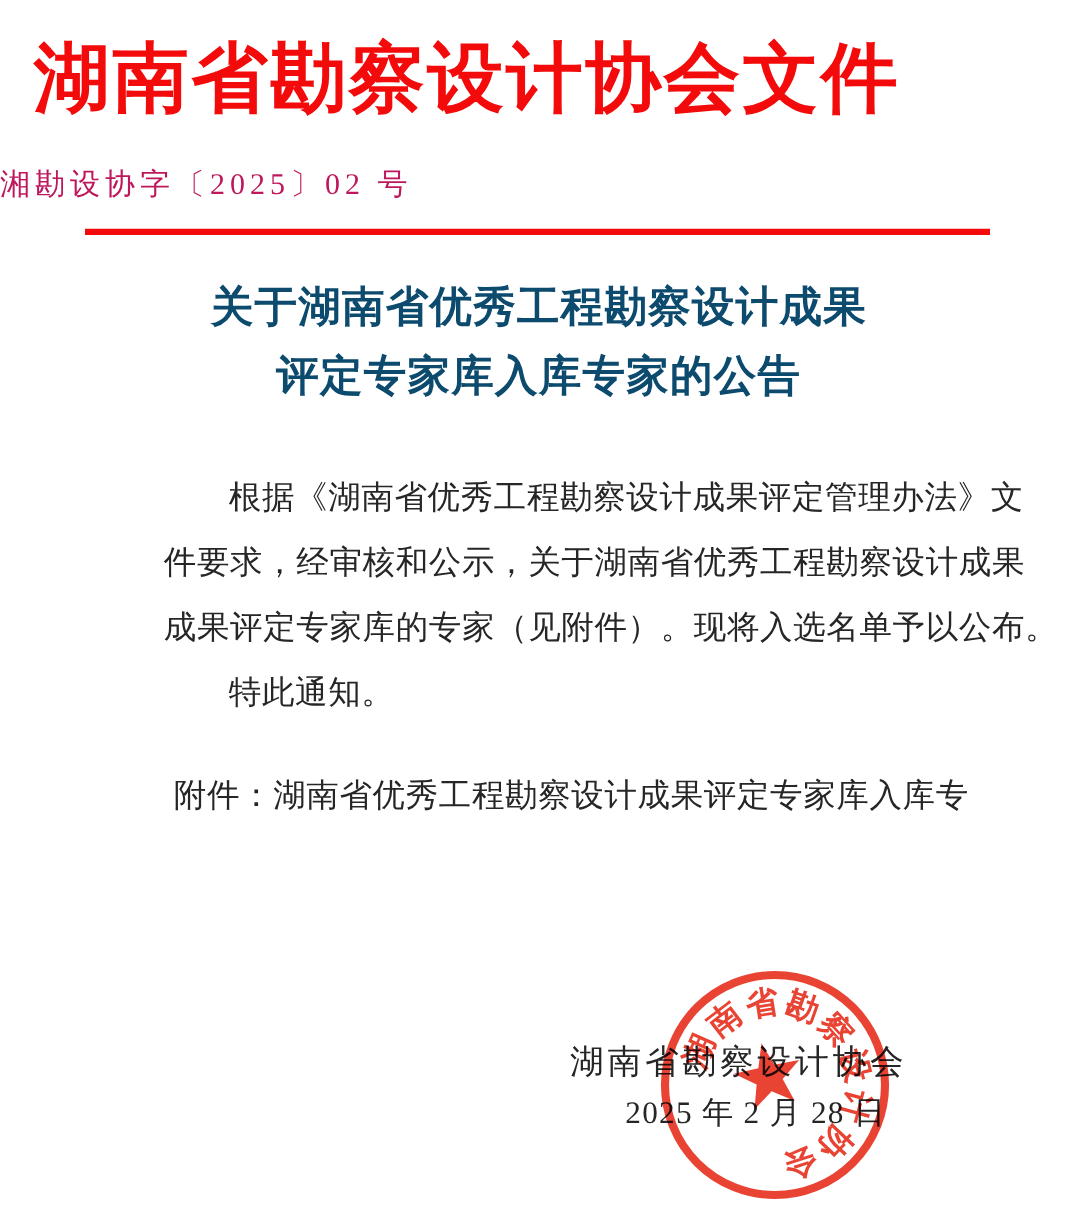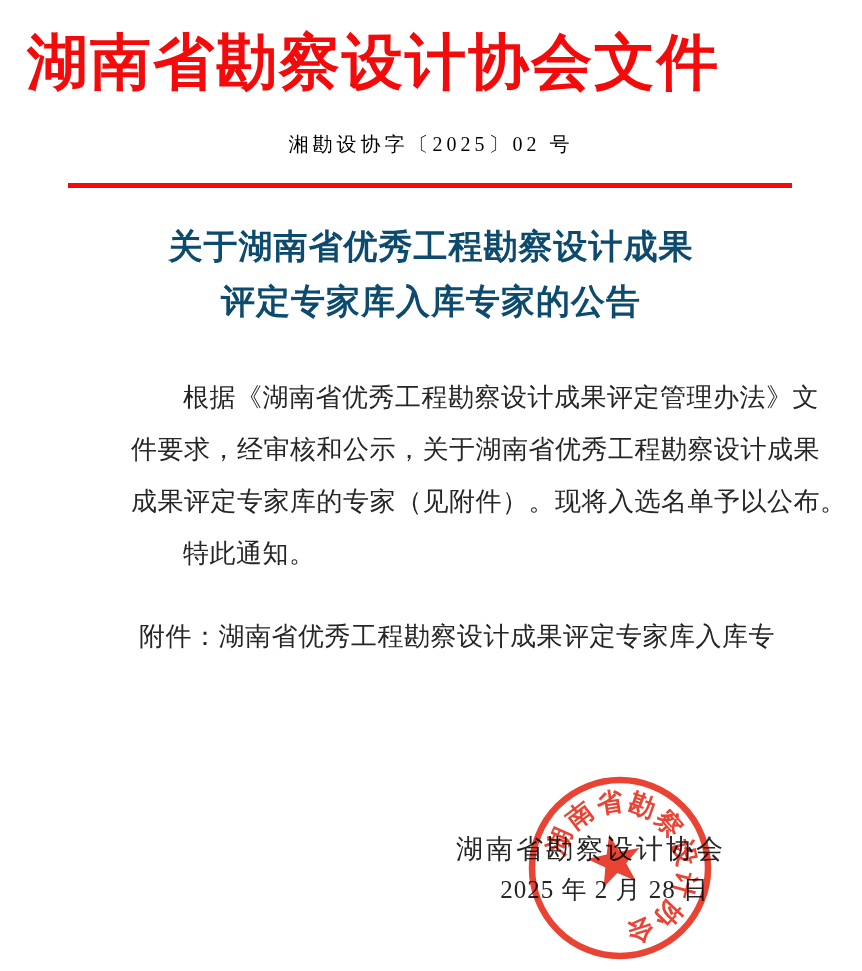--- a/index.html
+++ b/index.html
@@ -20,24 +20,24 @@
     font-weight: bold;
     letter-spacing: 2px;
     color: #f30b0b;
     font-family: "Liberation Serif", serif;
     white-space: nowrap;
     margin-left: 27px;
   }
   .doc-number {
     position: absolute;
     top: 131px; left: 0; right: 0;
-    text-align: center;
-    font-size: 20px;
+    text-align: left;
+    font-size: 24px;
     letter-spacing: 4px;
-    color: #000000;
+    color: #be185d;
   }
   .red-line {
     position: absolute;
     top: 183px; left: 68px;
     width: 724px; height: 5px;
     background: #f30b0b;
   }
   .doc-title {
     position: absolute;
     top: 219px; left: 0; right: 0;

